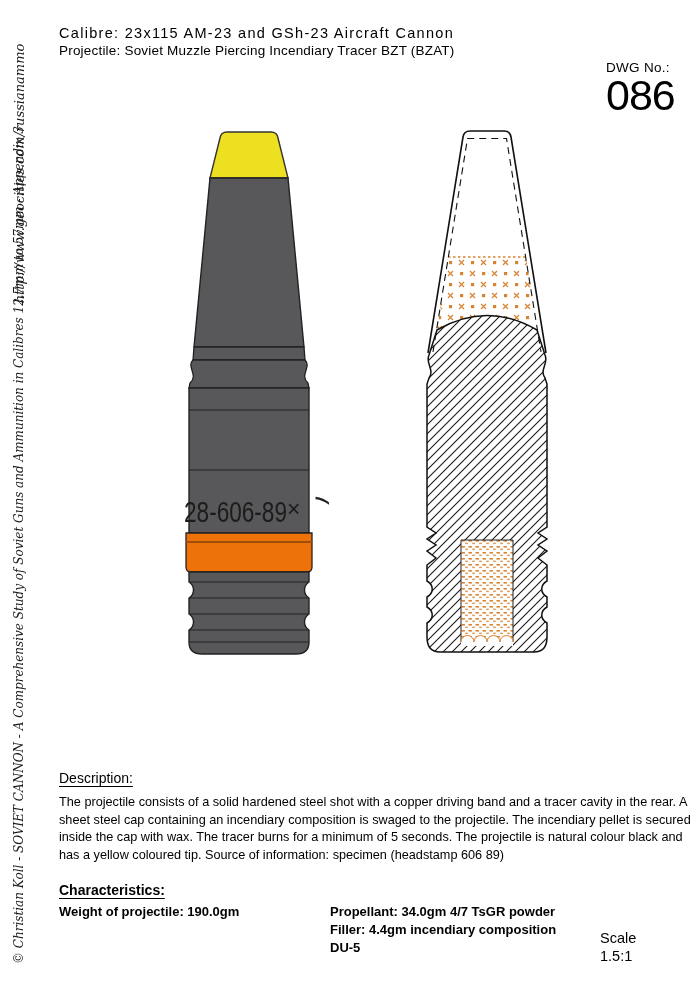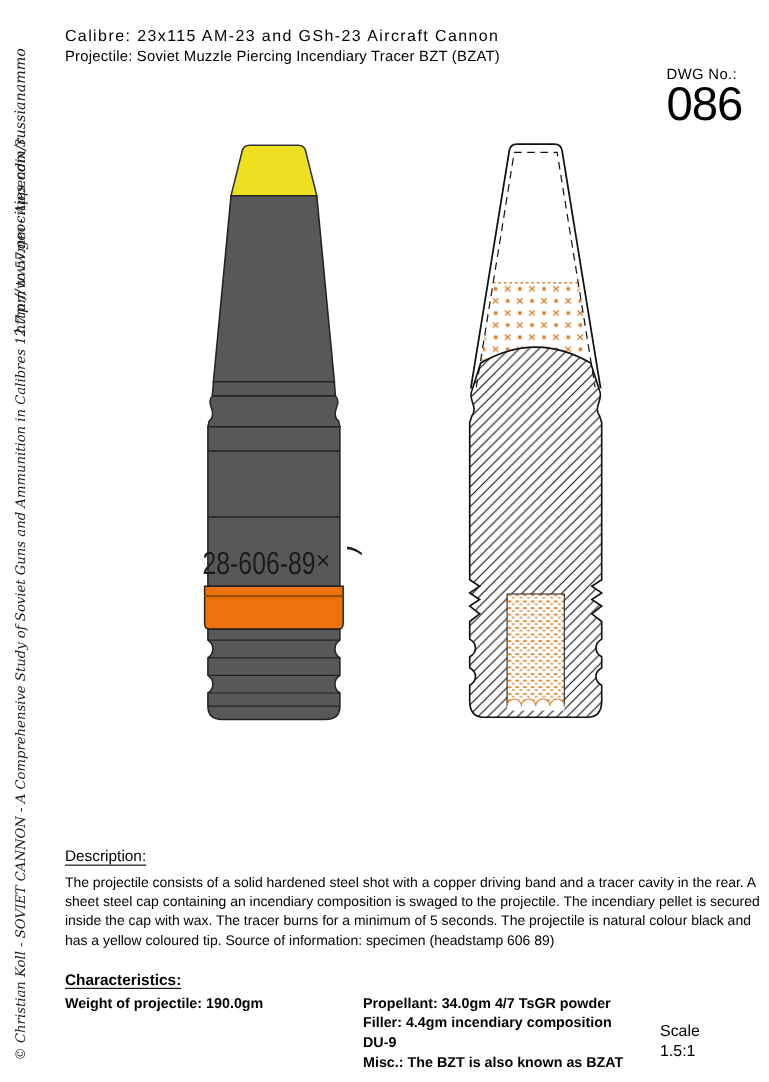--- a/index.html
+++ b/index.html
@@ -120,22 +120,21 @@
     <div class="body">The projectile consists of a solid hardened steel shot with a copper driving band and a tracer cavity in the rear. A sheet steel cap containing an incendiary composition is swaged to the projectile. The incendiary pellet is secured inside the cap with wax. The tracer burns for a minimum of 5 seconds. The projectile is natural colour black and has a yellow coloured tip. Source of information: specimen (headstamp 606 89)</div>
   </div>
 
   <div class="chars">
     <div class="sec-head">Characteristics:</div>
     <div class="char-col c1">
       <div>Weight of projectile: 190.0gm</div>
     </div>
     <div class="char-col c2">
       <div>Propellant: 34.0gm 4/7 TsGR powder</div>
-      <div>Filler: 4.4gm incendiary composition DU-9</div>
-      <div>Misc.: The BZT is also known as BZAT</div>
+      <div>Filler: 4.4gm incendiary composition DU-5</div>
     </div>
   </div>
 
   <div class="scalebox">
     <div>Scale</div>
     <div>1.5:1</div>
   </div>
 
 </div>
 

